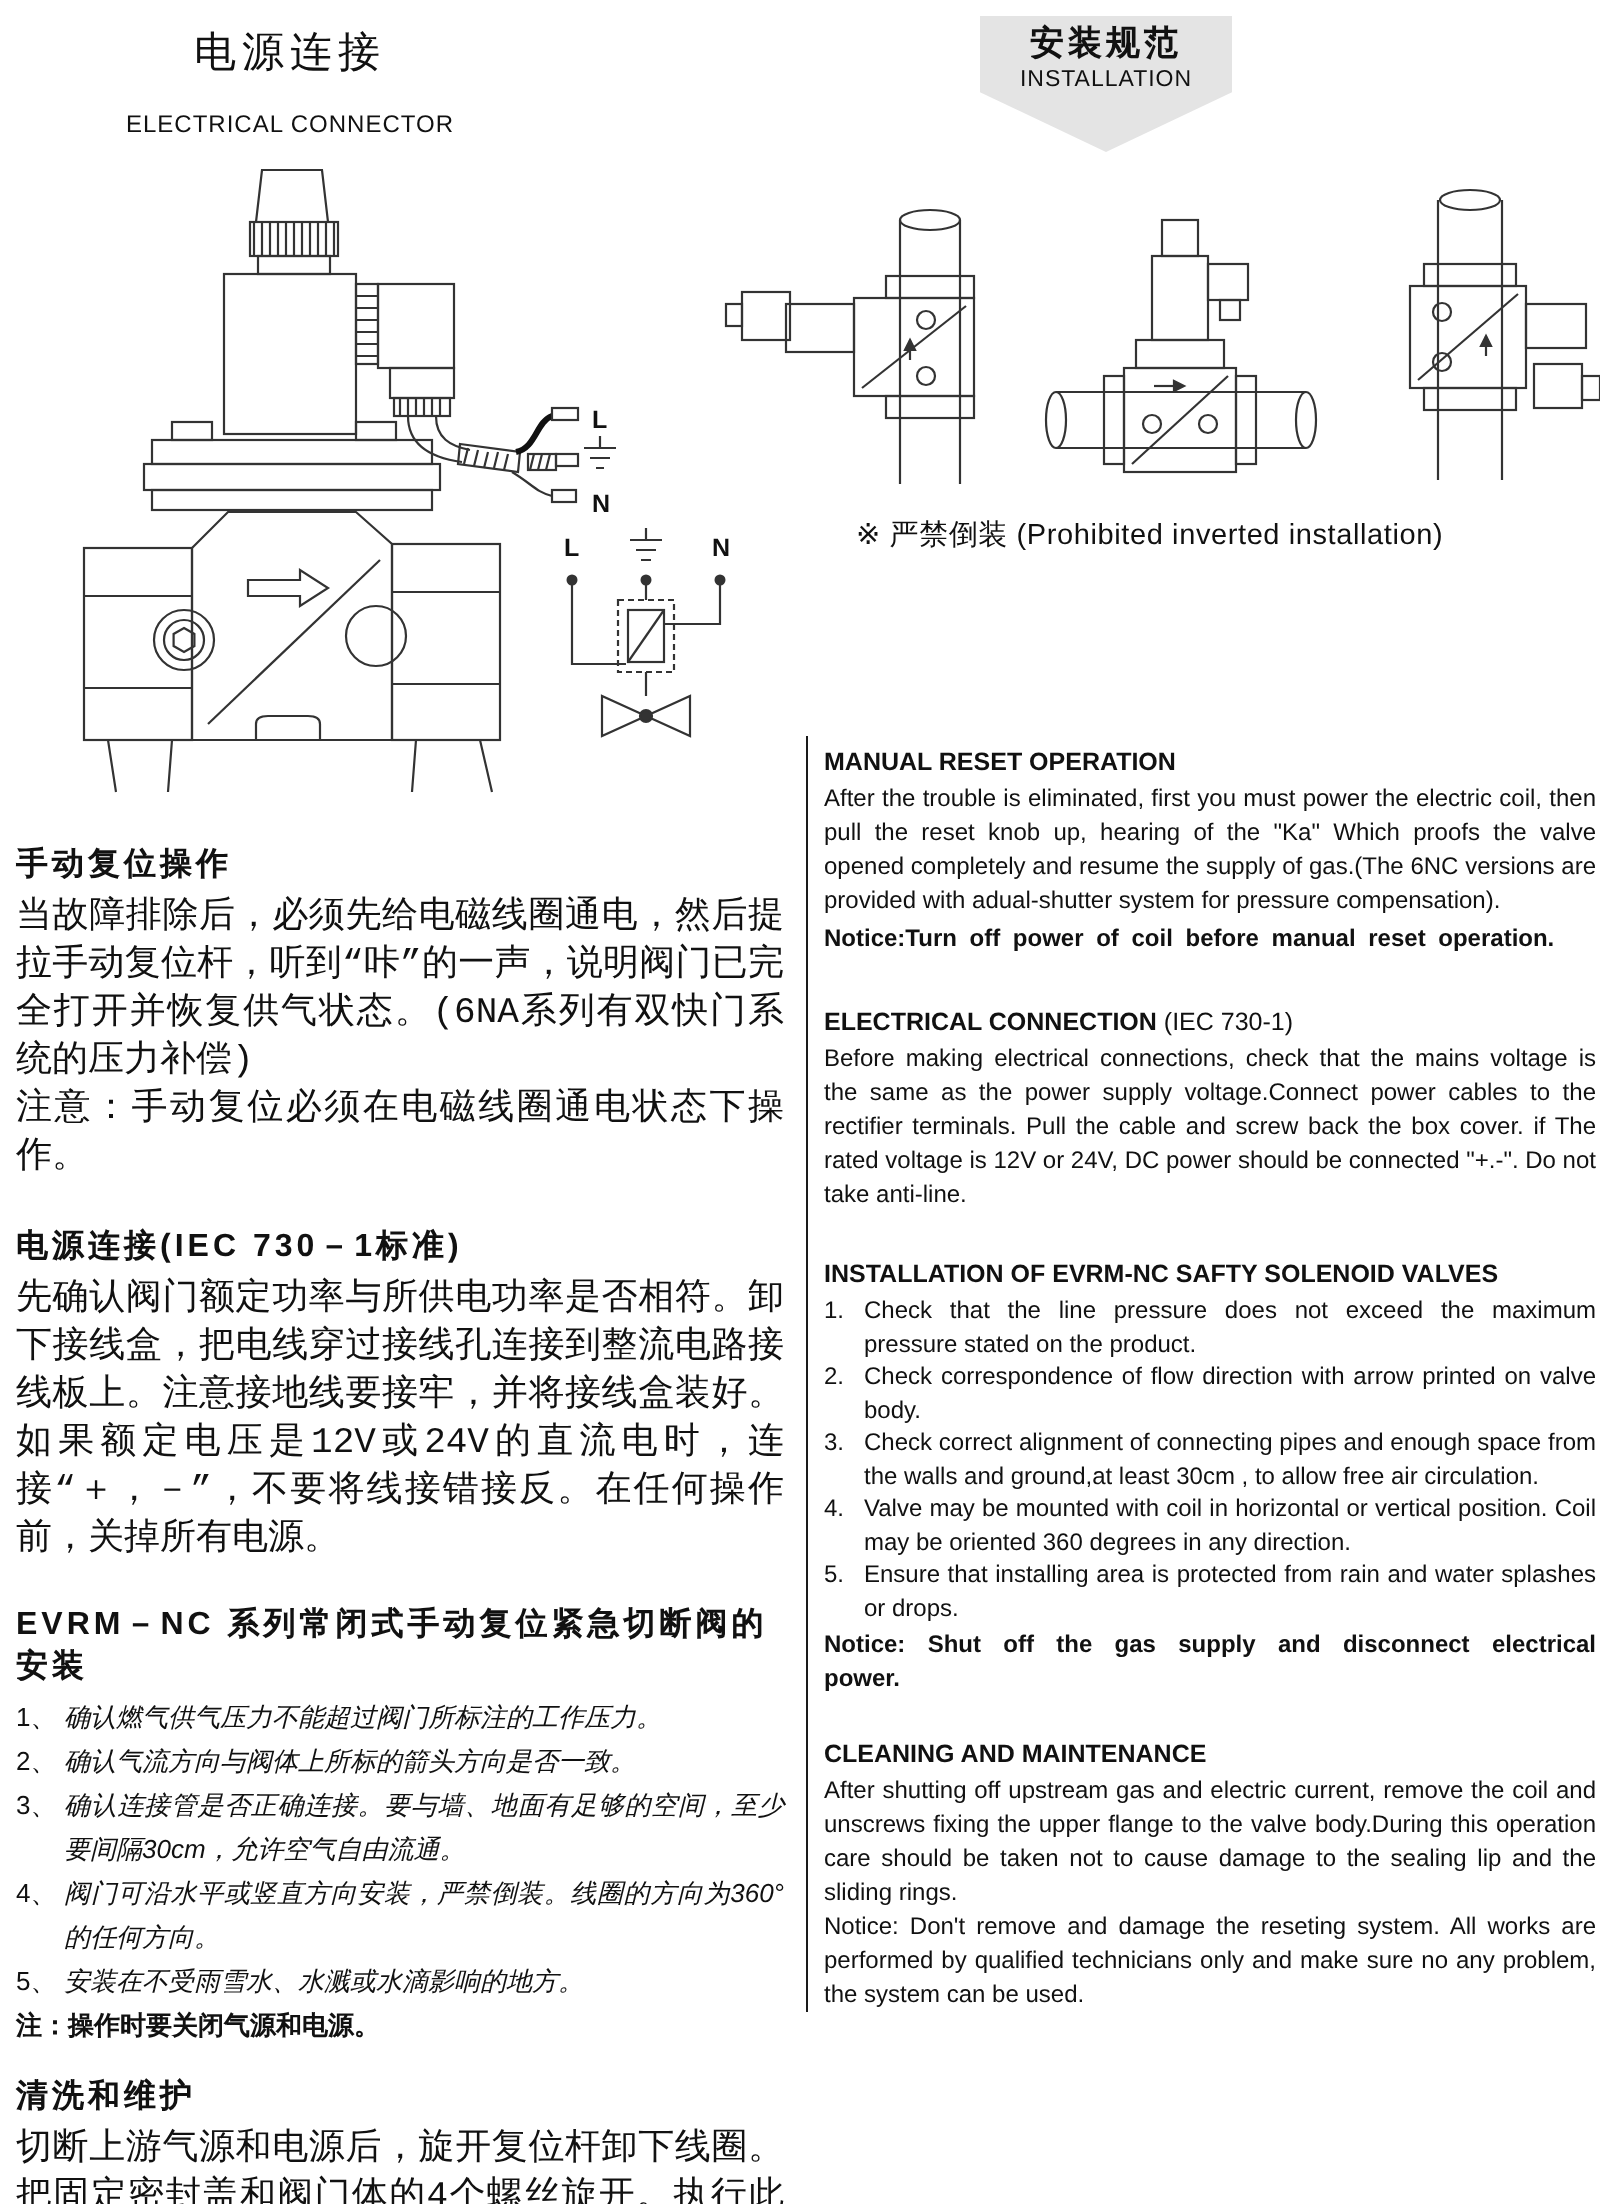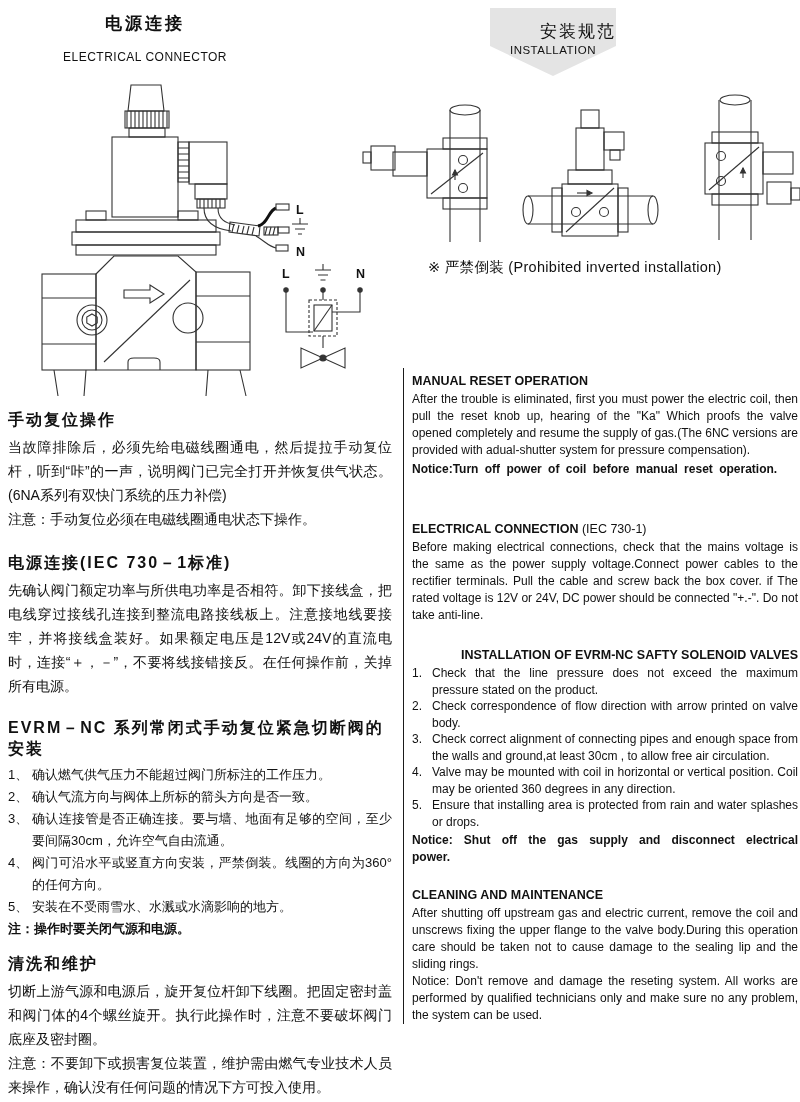--- a/index.html
+++ b/index.html
@@ -2,60 +2,60 @@
 <html><head>
 <meta charset="utf-8">
 <style>
   html,body{margin:0;padding:0;background:#fff;}
   body{width:800px;height:1102px;position:relative;overflow:hidden;
        font-family:"Liberation Sans","DejaVu Sans",sans-serif;color:#111;}
   .abs{position:absolute;}
 
   
   .tl-head{left:60px;top:12px;width:170px;text-align:center;}
-  .tl-head .zh{font-size:17px;font-weight:bold;letter-spacing:3px;}
+  .tl-head .zh{font-size:21px;font-weight:normal;letter-spacing:3px;}
   .tl-head .en{font-size:12px;letter-spacing:.5px;margin-top:15px;text-align:center;}
 
   
   .badge{left:490px;top:8px;width:126px;height:68px;background:#e4e4e4;
          clip-path:polygon(0 0,100% 0,100% 56%,50% 100%,0 56%);
          text-align:center;}
-  .badge .zh{font-size:17px;font-weight:normal;letter-spacing:2px;margin-top:12px;text-align:right;}
+  .badge .zh{font-size:17px;font-weight:bold;letter-spacing:2px;margin-top:2px;}
   .badge .en{font-size:11.5px;letter-spacing:.5px;margin-top:1px;}
 
   .prohibited{left:428px;top:258px;font-size:14.5px;letter-spacing:.3px;white-space:nowrap;}
 
   svg{overflow:visible;}
   .lineart{stroke:#333;stroke-width:1.1;fill:none;}
   .svglabel{font-family:"Liberation Sans","DejaVu Sans",sans-serif;
             font-size:12.5px;font-weight:bold;fill:#111;stroke:none;}
 
   
   .left-col{left:8px;top:402px;width:384px;}
   .right-col{left:403px;top:368px;width:386px;border-left:1px solid #1a1a1a;
              padding:6px 10px 0 8px;box-sizing:content-box;}
 
   .zh-h{font-size:16px;font-weight:bold;letter-spacing:2px;margin:0 0 4px 0;}
-  .zh-body{font-size:14px;line-height:24px;text-align:justify;margin:0;}
+  .zh-body{font-size:18px;line-height:24px;text-align:justify;margin:0;font-family:Liberation Mono, monospace;}
   .zh-li{display:flex;font-size:13px;line-height:22px;}
   .zh-li .num{flex:0 0 24px;}
-  .zh-li .txt{flex:1;text-align:justify;}
+  .zh-li .txt{flex:1;text-align:justify;font-style:italic;}
   .zh-note{font-size:13px;line-height:22px;font-weight:bold;margin:0;}
 
   .en-h{font-size:12.5px;font-weight:bold;margin:0 0 3px 0;}
   .en-h .suffix{font-weight:normal;}
   .en-body{font-size:12px;line-height:17px;text-align:justify;margin:0;}
   .en-li{display:flex;font-size:12px;line-height:16.5px;}
   .en-li .num{flex:0 0 20px;}
   .en-li .txt{flex:1;text-align:justify;}
   .en-notice{font-size:12px;line-height:17px;font-weight:bold;
              text-align:justify;word-spacing:3px;margin:2px 0 0 0;}
 
-  .mt26{margin-top:44px;} .mt24{margin-top:24px;text-align:right;} .mt22{margin-top:22px;}
-  .mt20{margin-top:20px;} .mt14{margin-top:14px;} .mt8{margin-top:8px;}
+  .mt26{margin-top:26px;} .mt24{margin-top:24px;} .mt22{margin-top:22px;}
+  .mt20{margin-top:20px;} .mt14{margin-top:14px;} .mt8{margin-top:20px;}
 </style>
 </head>
 <body>
 
 <div>
 
   <div class="abs tl-head">
     <div class="zh">电源连接</div>
     <div class="en">ELECTRICAL CONNECTOR</div>
   </div>

